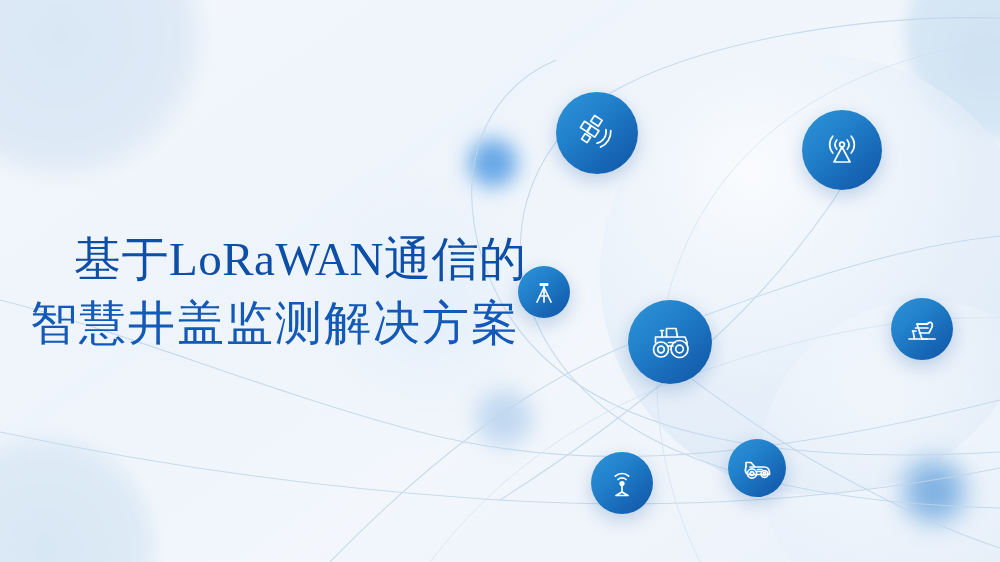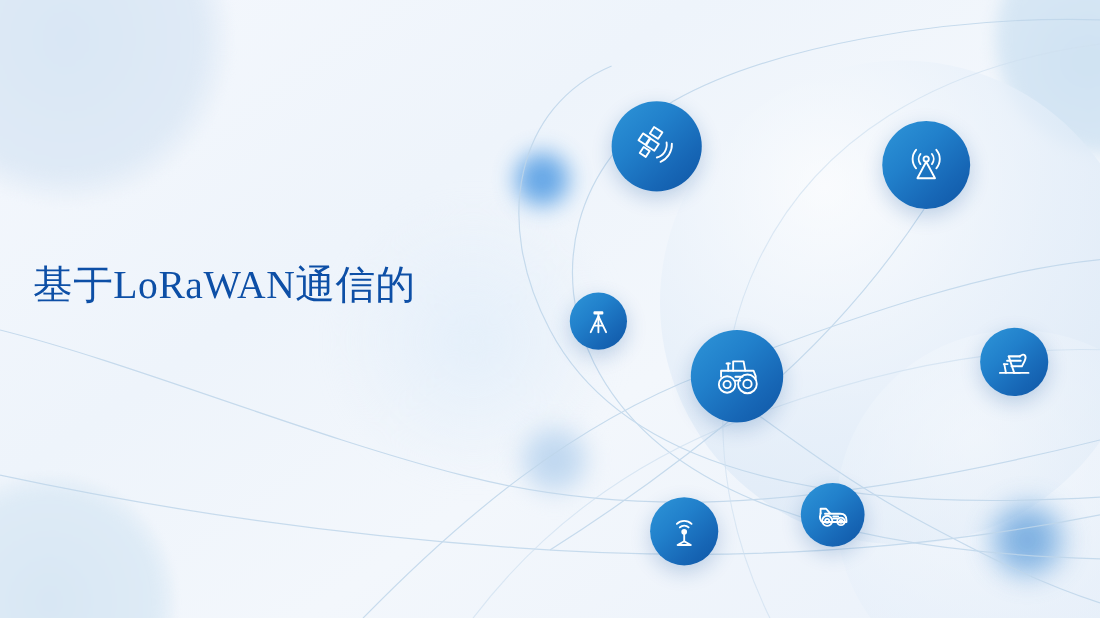--- a/index.html
+++ b/index.html
@@ -119,25 +119,26 @@
     left: 30px;
     top: 228px;
     width: 540px;
   }
   .title-line {
     color: #0f54ab;
     letter-spacing: .5px;
     white-space: nowrap;
   }
   .title-line-1 {
-    font-size: 36px;
+    font-size: 47px;
     line-height: 62px;
     font-family: "Liberation Serif", "DejaVu Serif", serif;
     font-weight: 400;
     color: #0d4fa6;
+    margin-left: 44px;
   }
   .title-line-2 {
     font-size: 47px;
     line-height: 66px;
     font-family: "Liberation Sans", "DejaVu Sans", sans-serif;
     font-weight: 400;
     color: #1359b8;
     letter-spacing: 2px;
   }
 </style>
@@ -270,15 +271,16 @@
         <circle cx="24.5" cy="23" r="3.4"></circle>
         <circle cx="24.5" cy="23" r="1.3"></circle>
         <path d="M17.5,18.5 L22,18.5"></path>
         <path d="M17.5,20.5 L21,20.5"></path>
       </svg>
     </span>
   </div>
 
   <div class="title-block">
     <div class="title-line title-line-1">基于LoRaWAN通信的</div>
+    <div class="title-line title-line-2">智慧井盖监测解决方案</div>
   </div>
 
 </div>
 
 </body></html>

